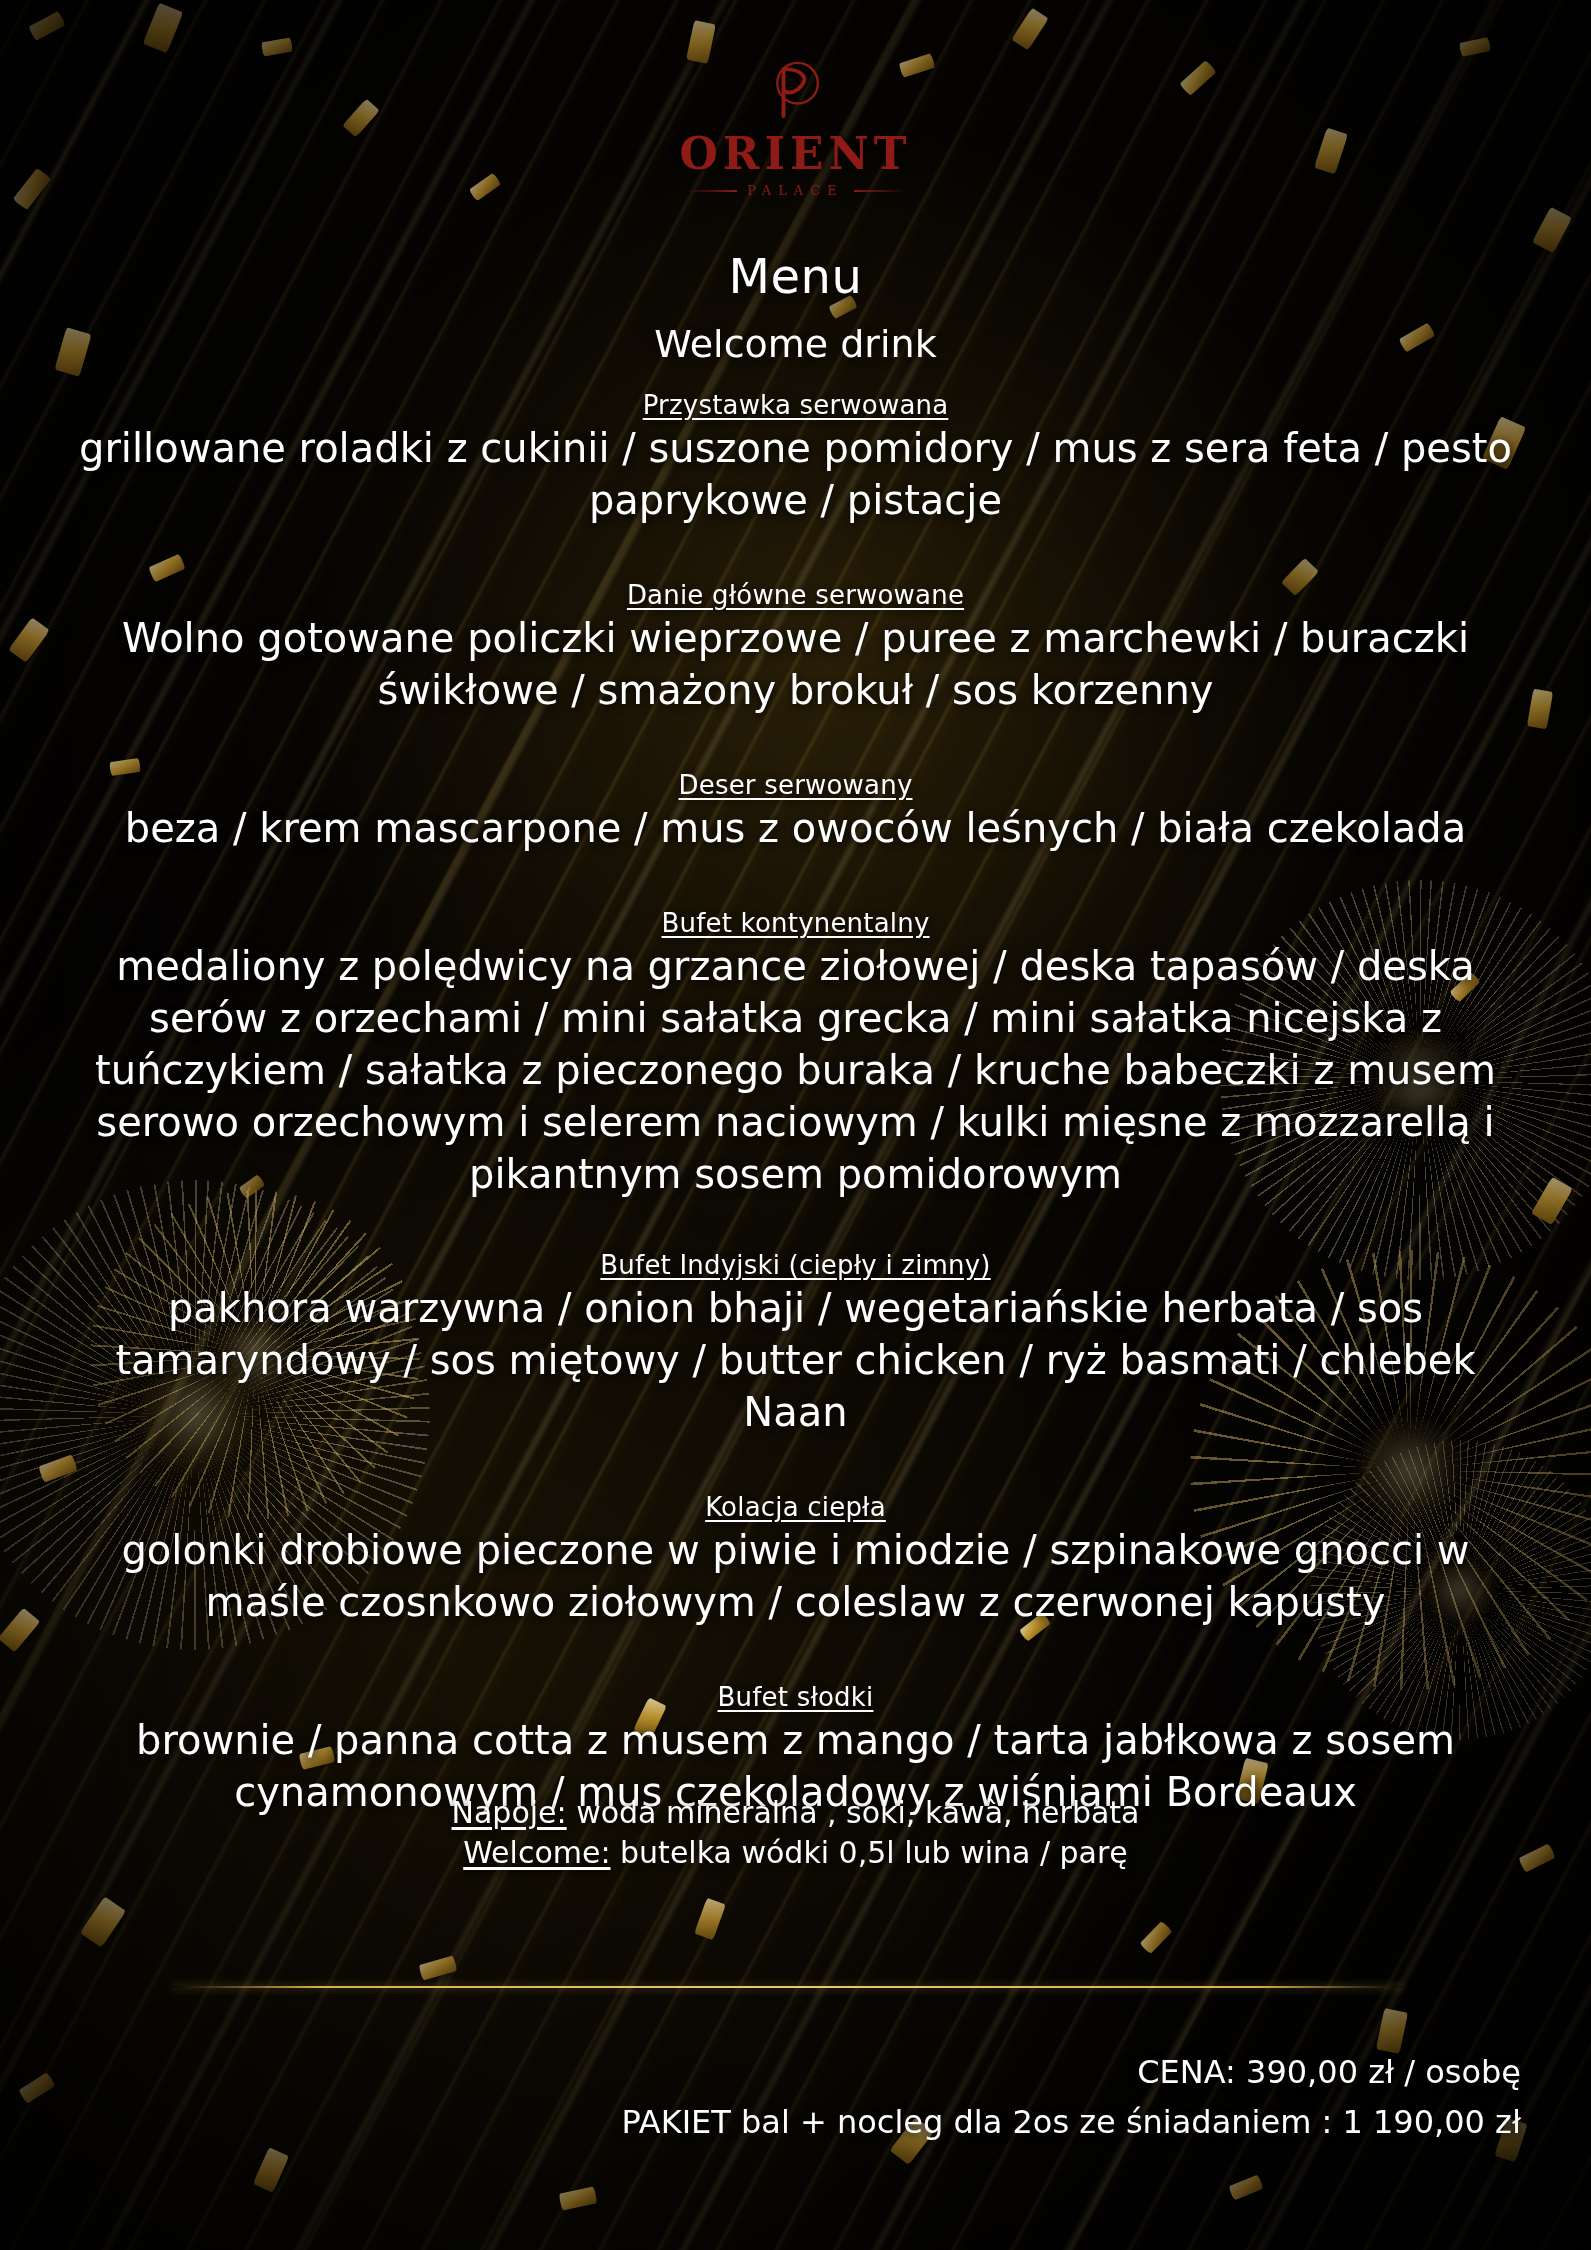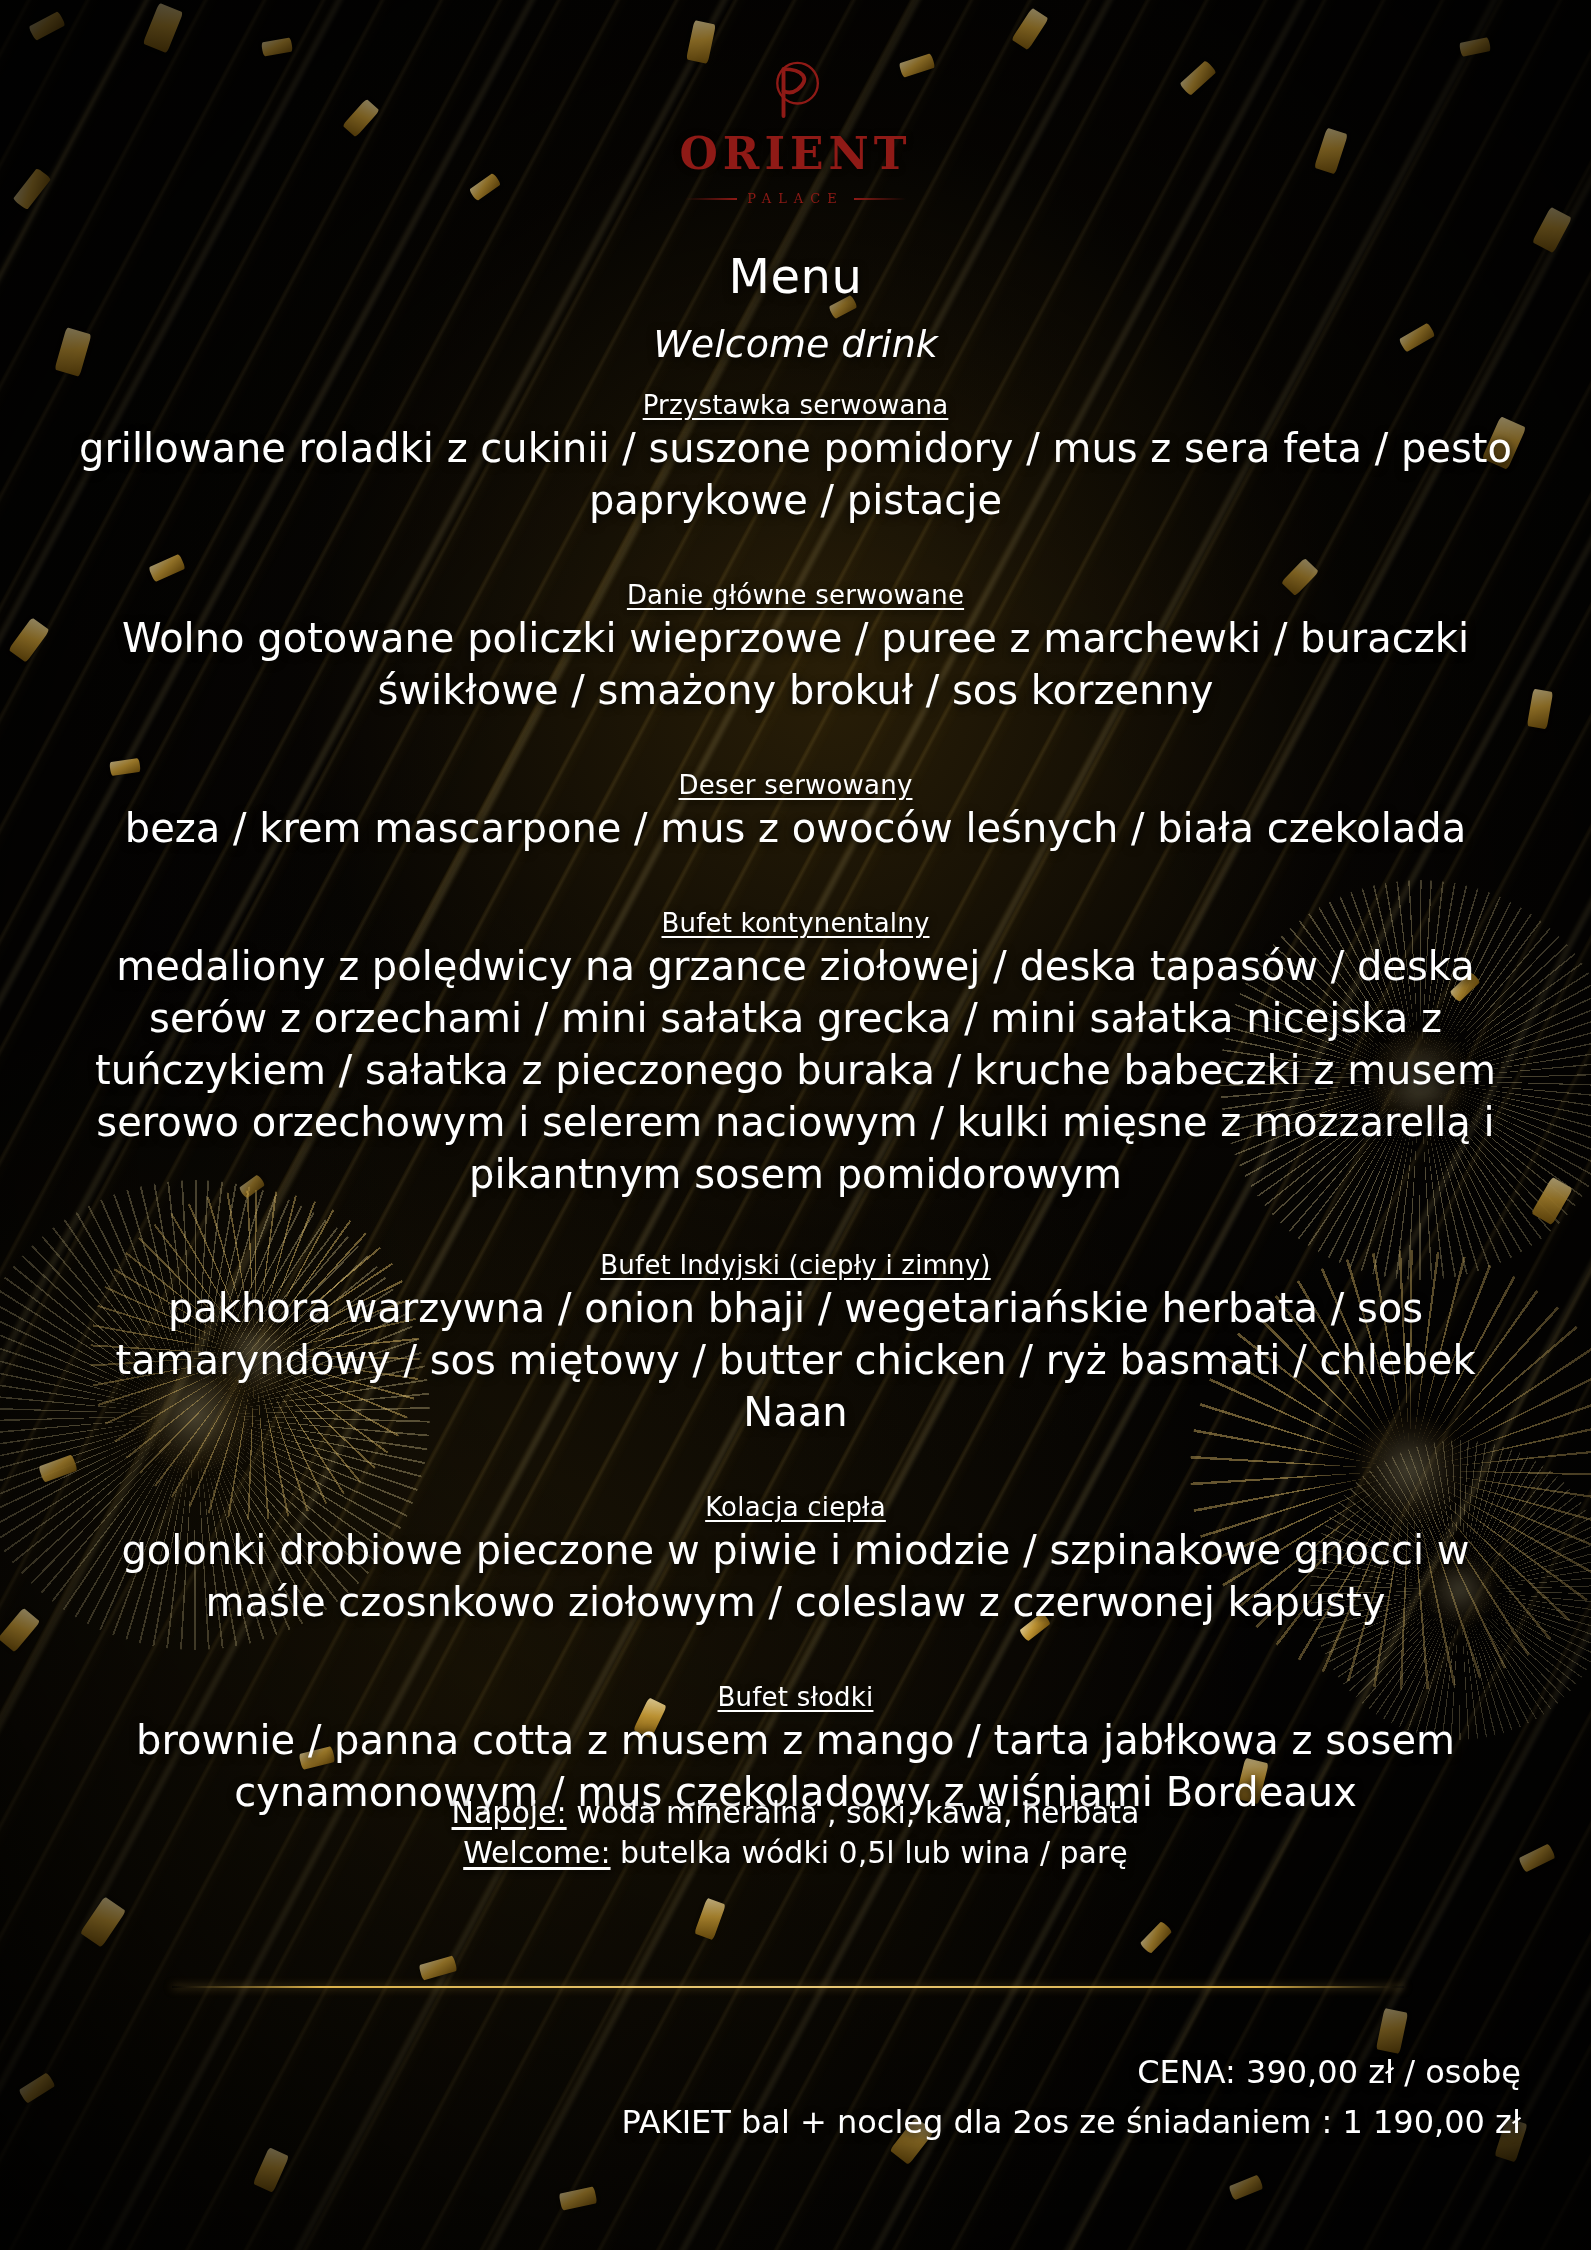--- a/index.html
+++ b/index.html
@@ -149,21 +149,21 @@
     letter-spacing: 5px;
     color: #8f1a16;
     text-shadow: 0 0 6px rgba(0,0,0,0.9);
     font-weight: 700;
   }
   .logo-sub-wrap {
     display: flex;
     align-items: center;
     justify-content: center;
     gap: 10px;
-    margin-top: 16px;
+    margin-top: 8px;
   }
   .logo-rule {
     width: 52px;
     height: 2px;
     background: linear-gradient(90deg, rgba(143,26,22,0), #8f1a16);
   }
   .logo-rule.r {
     background: linear-gradient(90deg, #8f1a16, rgba(143,26,22,0));
   }
   .logo-sub {
@@ -181,21 +181,20 @@
     font-weight: 400;
     letter-spacing: 0.5px;
     text-shadow: 0 2px 10px rgba(0,0,0,0.85);
   }
   .welcome {
     position: absolute;
     top: 322px;
     left: 0; right: 0;
     font-size: 38px;
     text-shadow: 0 2px 10px rgba(0,0,0,0.85);
-    font-style: italic;
   }
 
   .body-block {
     position: absolute;
     top: 378px;
     left: 62px;
     width: 1467px;
   }
 
   .section { margin-bottom: 0; }

